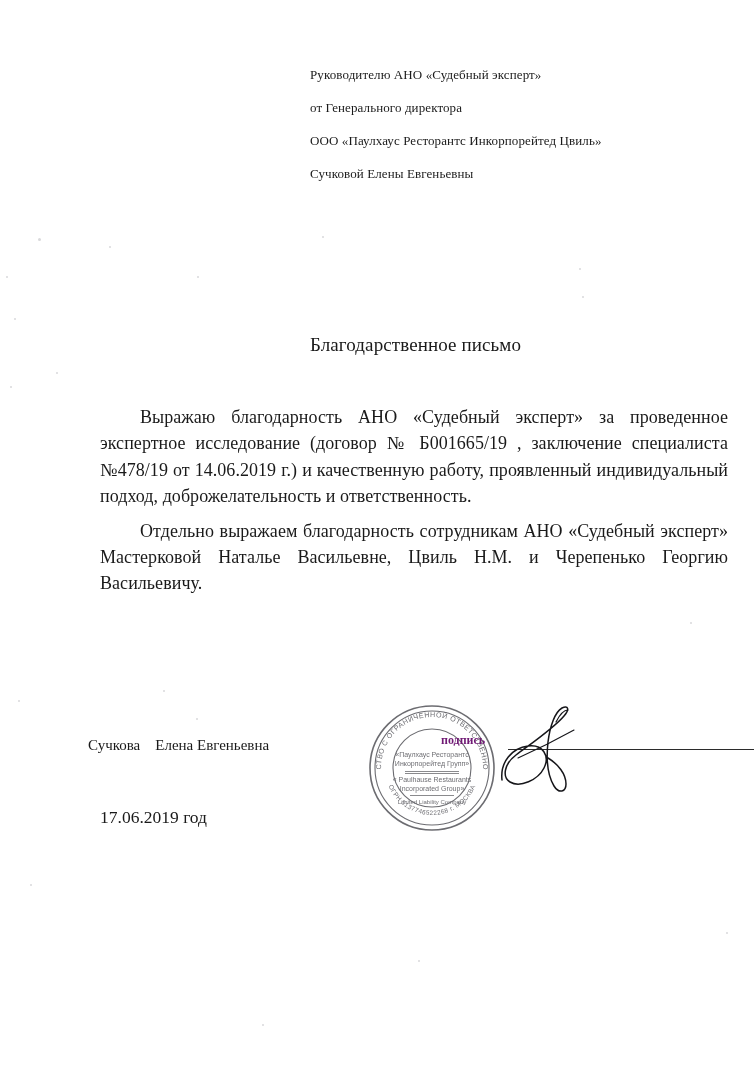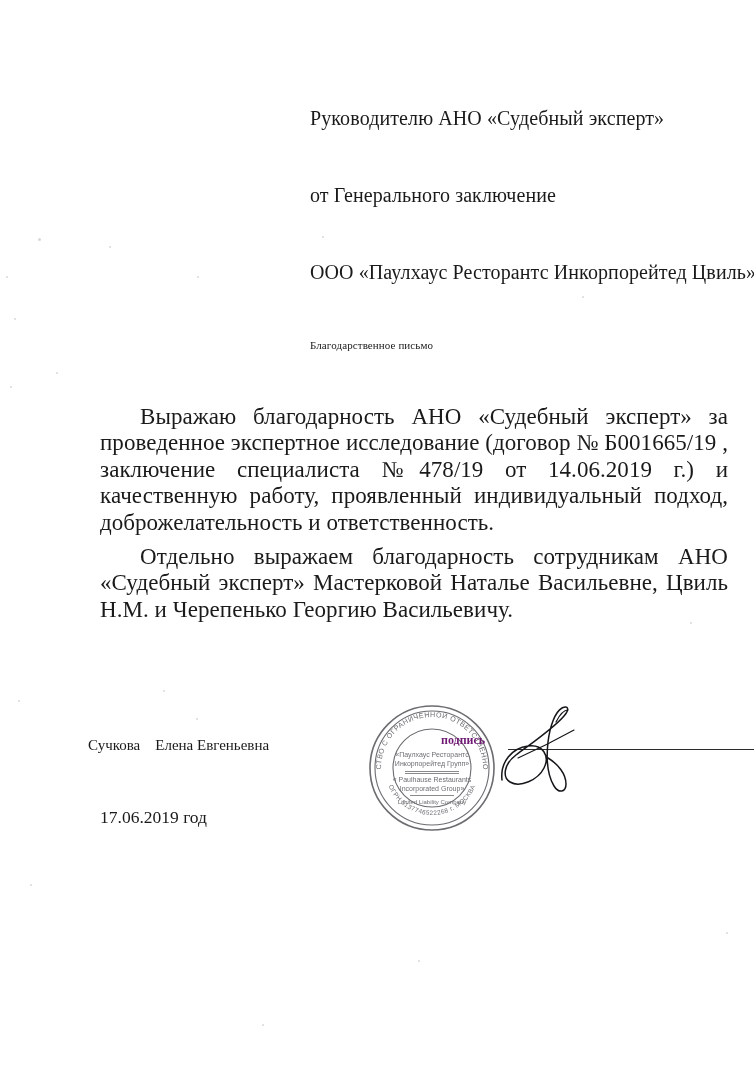--- a/index.html
+++ b/index.html
@@ -20,46 +20,45 @@
   }
 
   
   .header-block {
     position: absolute;
     left: 310px;
     top: 58px;
     width: 430px;
   }
   .header-line {
-    font-size: 20px;
+    font-size: 13px;
     line-height: 33px;
     white-space: nowrap;
     letter-spacing: 0.1px;
-    margin-top: 44px;
   }
 
   
   .doc-title {
     position: absolute;
     left: 310px;
     top: 333px;
-    font-size: 11px;
+    font-size: 19px;
     line-height: 24px;
     letter-spacing: 0.1px;
   }
 
   
   .body-block {
     position: absolute;
     left: 100px;
     top: 404px;
     width: 628px;
   }
   .body-para {
-    font-size: 23px;
+    font-size: 18px;
     line-height: 26.4px;
     text-align: justify;
     text-indent: 40px;
     margin: 0 0 8px 0;
     letter-spacing: 0.05px;
     text-justify: inter-word;
   }
   .body-para:last-child { margin-bottom: 0; }
 
   
@@ -124,22 +123,23 @@
     opacity: 0.55;
   }
 </style>
 </head>
 <body>
 
 <div class="page">
 
   <div class="header-block">
     <div class="header-line">Руководителю АНО «Судебный эксперт»</div>
-    <div class="header-line">от Генерального заключение</div>
+    <div class="header-line">от Генерального директора</div>
     <div class="header-line">ООО «Паулхаус Ресторантс Инкорпорейтед Цвиль»</div>
+    <div class="header-line">Сучковой Елены Евгеньевны</div>
   </div>
 
   <div class="doc-title">Благодарственное письмо</div>
 
   <div class="body-block">
     <p class="body-para">Выражаю благодарность АНО «Судебный эксперт» за проведенное экспертное исследование (договор № Б001665/19 , заключение специалиста №478/19 от 14.06.2019 г.) и качественную работу, проявленный индивидуальный подход, доброжелательность и ответственность.</p>
     <p class="body-para">Отдельно выражаем благодарность сотрудникам АНО «Судебный эксперт» Мастерковой Наталье Васильевне,  Цвиль Н.М. и Черепенько Георгию Васильевичу.</p>
   </div>
 
   <div class="sign-name">Сучкова    Елена Евгеньевна</div>

